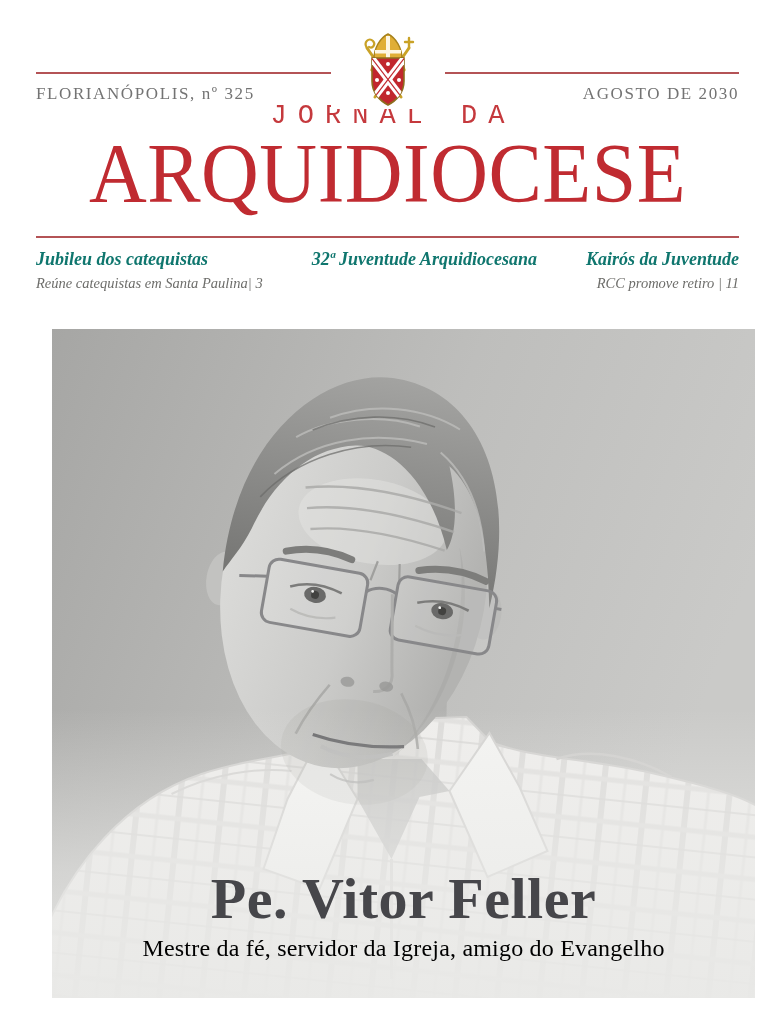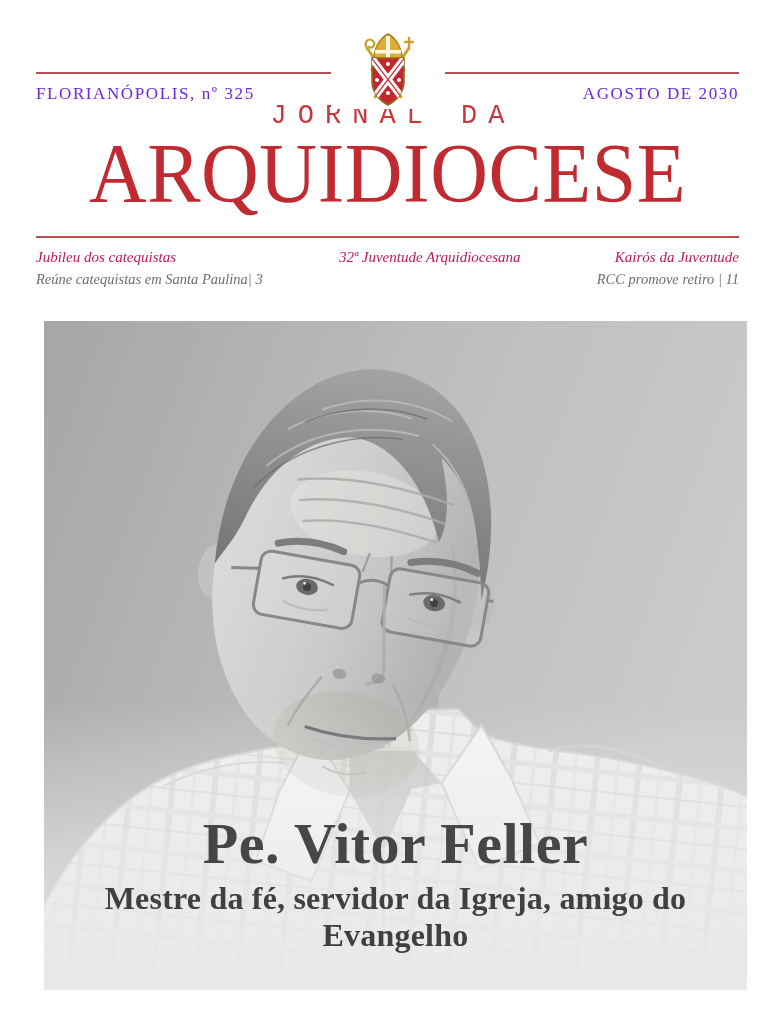--- a/index.html
+++ b/index.html
@@ -17,21 +17,21 @@
   }
   .top-rule { top:72px; }
   .mid-rule { top:236px; }
   .crest-wrap {
     position:absolute; top:33px; left:50%; transform:translateX(-50%);
     background:#ffffff; padding:0 13px; z-index:3; line-height:0;
   }
   .dateline {
     position:absolute; top:84px; left:36px; right:36px;
     display:flex; justify-content:space-between;
-    font-size:17px; letter-spacing:1.6px; color:#6d28d9;gap:13px;
+    font-size:17px; letter-spacing:1.6px; color:#737373;gap:13px;
   }
   .kicker {
     position:absolute; top:101px; left:0; width:100%;
     text-align:center; font-size:27px; letter-spacing:11px; text-indent:11px;
     color:#c5393d; z-index:2;font-family:Liberation Mono, monospace;
   }
   .masthead-title {
     position:absolute; top:131px; left:0; width:100%;
     text-align:center; font-size:80px; line-height:1.0;
     color:#c02b31; letter-spacing:0.5px;
@@ -39,42 +39,42 @@
     z-index:2; font-weight:normal;
   }
   
   .teasers {
     position:absolute; top:249px; left:36px; width:703px;
     display:flex; justify-content:space-between; align-items:flex-start;
   }
   .teaser { white-space:nowrap; }
   .teaser.right { text-align:right; }
   .t-title {
-    font-size:15px; font-weight:normal; font-style:italic;
-    color:#be185d; cursor:pointer;
+    font-size:18px; font-weight:bold; font-style:italic;
+    color:#0f766e; cursor:pointer;
   }
   .t-sub {
     margin-top:5px; font-size:14.5px; font-style:italic; color:#6d6d6a;
   }
   
   .cover {
     position:absolute; top:313px; left:36px; width:703px; height:669px;
-    margin:8px; overflow:hidden; background:#c4c4c2;
+    margin:16px; overflow:hidden; background:#c4c4c2;
   }
   .cover svg { display:block; width:703px; height:669px; }
   .overlay {
     position:absolute; left:0; right:0; bottom:36px;
     text-align:center; z-index:4;
   }
   .headline {
     font-size:58px; font-weight:bold; color:#46464a; line-height:1.0;
     letter-spacing:0.5px;
   }
   .subheadline {
-    margin-top:7px; font-size:32px; color:#404040; letter-spacing:0.2px;font-weight:bold;
+    margin-top:7px; font-size:24px; color:#000000; letter-spacing:0.2px;
   }
 </style>
 </head>
 <body>
 
 <div class="page">
 
   <header>
     <div class="top-rule"></div>
 

